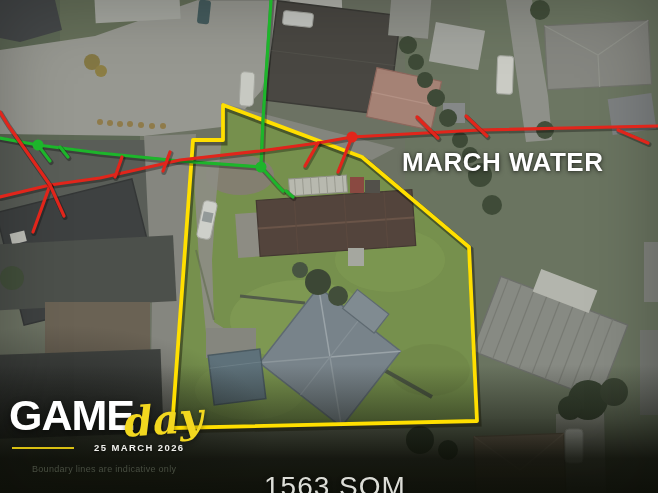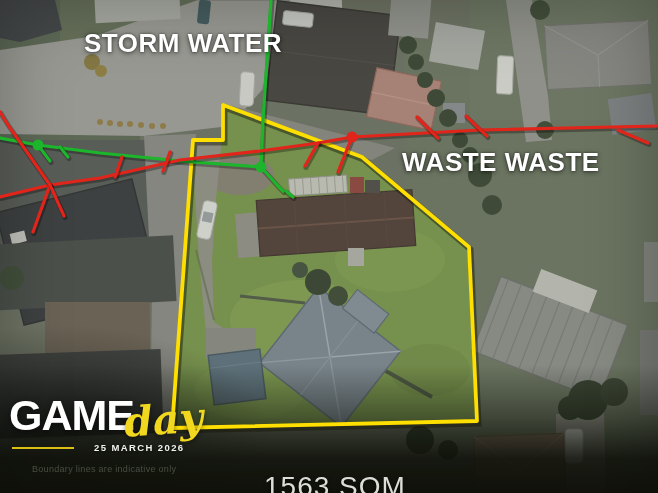--- a/index.html
+++ b/index.html
@@ -281,22 +281,21 @@
       <polyline points="352,137 338,172" fill="none" stroke="#e1251b" stroke-width="3.2" stroke-linecap="round" stroke-linejoin="round"></polyline>
       <polyline points="439,139.5 418,118.5" fill="none" stroke="rgba(0,0,0,.30)" stroke-width="5" stroke-linecap="round"></polyline>
       <polyline points="438,138 417,117" fill="none" stroke="#e1251b" stroke-width="3.2" stroke-linecap="round" stroke-linejoin="round"></polyline>
       <polyline points="488,137.5 467,117.5" fill="none" stroke="rgba(0,0,0,.30)" stroke-width="5" stroke-linecap="round"></polyline>
       <polyline points="487,136 466,116" fill="none" stroke="#e1251b" stroke-width="3.2" stroke-linecap="round" stroke-linejoin="round"></polyline>
       <polyline points="619,131.5 649,144.5" fill="none" stroke="rgba(0,0,0,.30)" stroke-width="5" stroke-linecap="round"></polyline>
       <polyline points="618,130 648,143" fill="none" stroke="#e1251b" stroke-width="3.2" stroke-linecap="round" stroke-linejoin="round"></polyline>
       <circle cx="352" cy="137" r="5.5" fill="#e1251b"></circle>
     </svg>
 
-  <div class="map-label label-storm">STORM WATER</div>
-  <div class="map-label label-waste">WASTE WASTE</div>
+  <div class="map-label label-waste">MARCH WATER</div>
   <div class="label-area">1563 SQM</div>
   <div class="disclaimer">Boundary lines are indicative only</div>
 
   <div class="brand">
     <div class="brand-name">GAME</div>
     <div class="brand-script">day</div>
     <div class="brand-date-row">
       <div class="brand-rule"></div>
       <div class="brand-date">25 MARCH 2026</div>
     </div>

